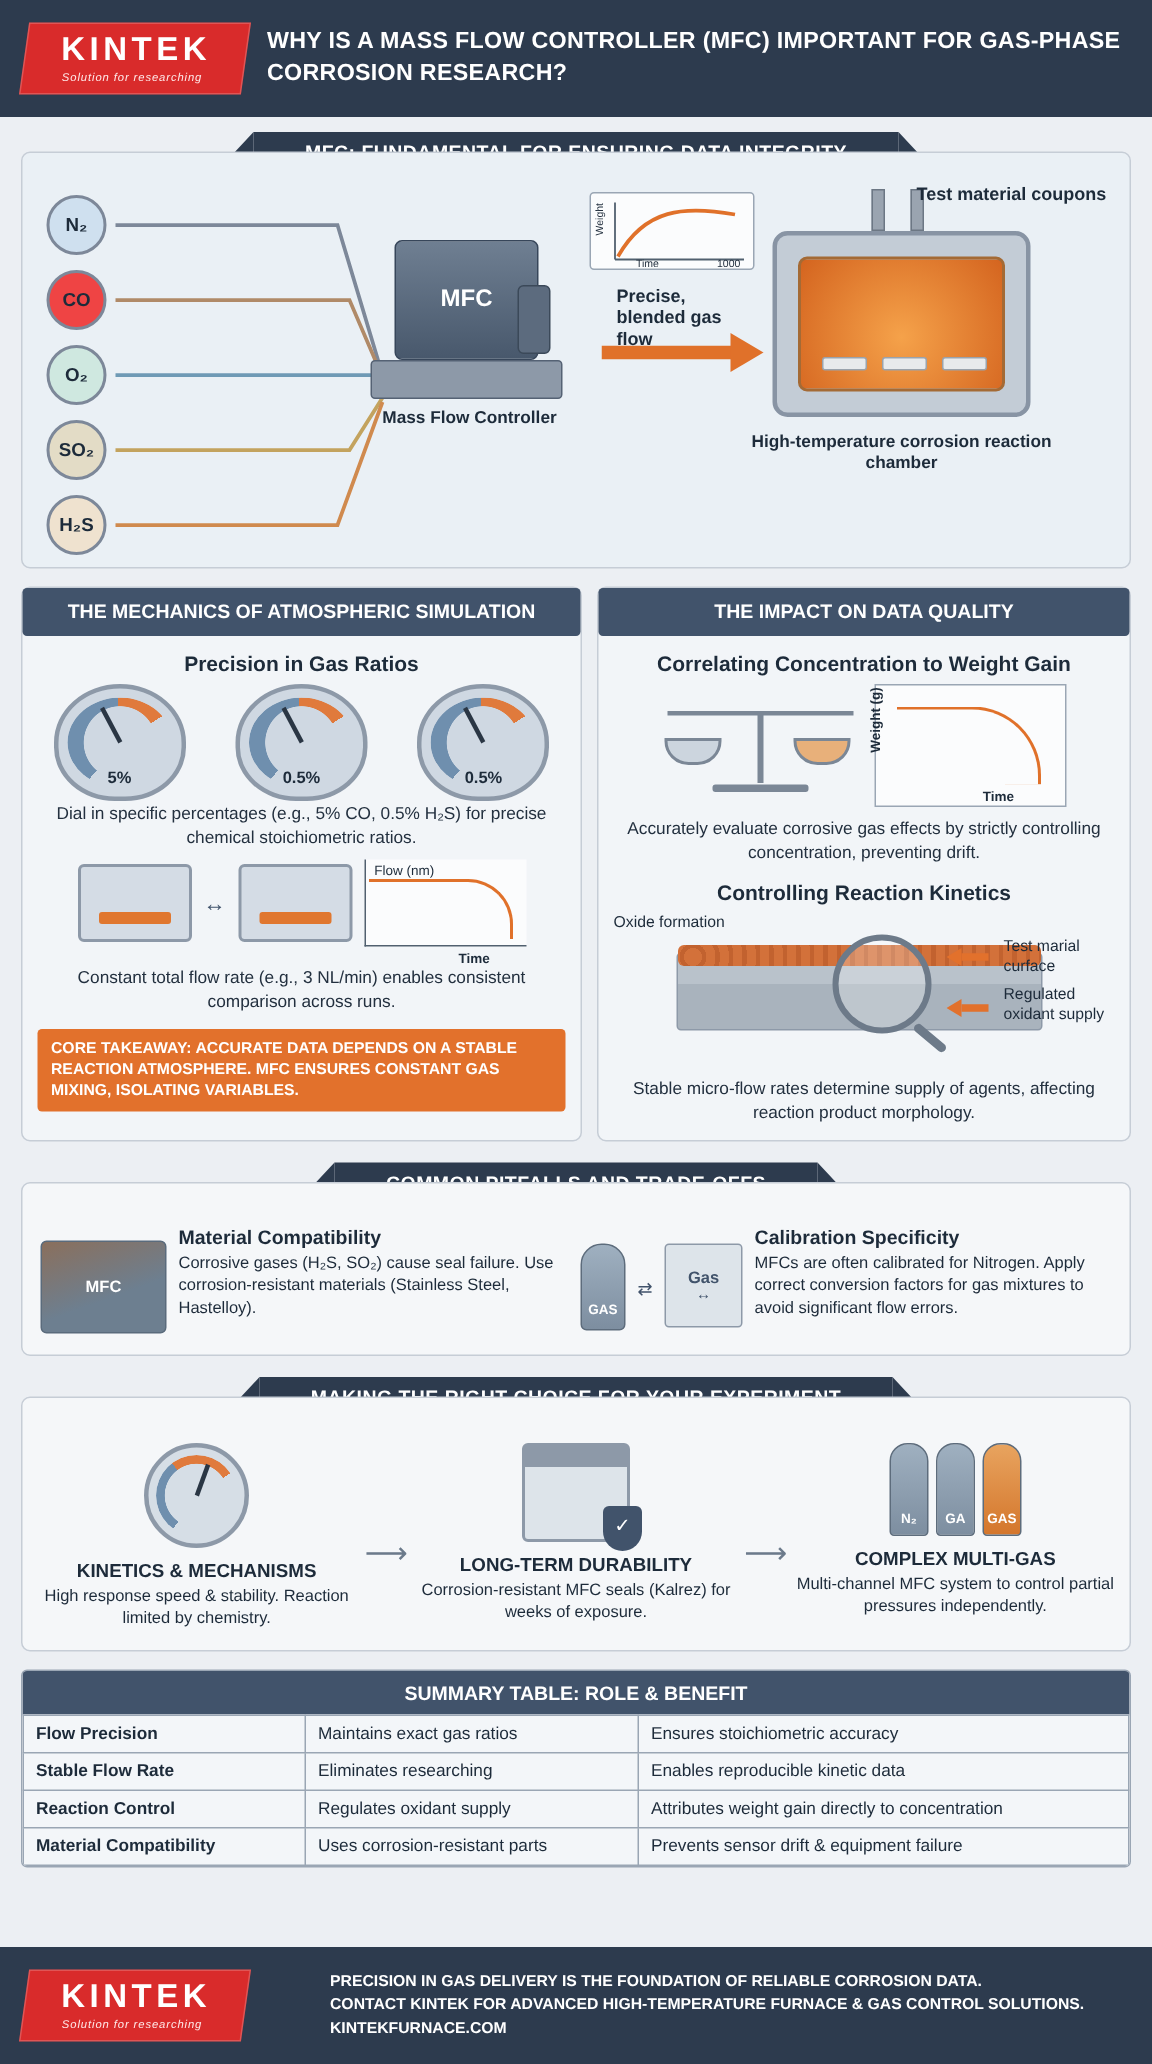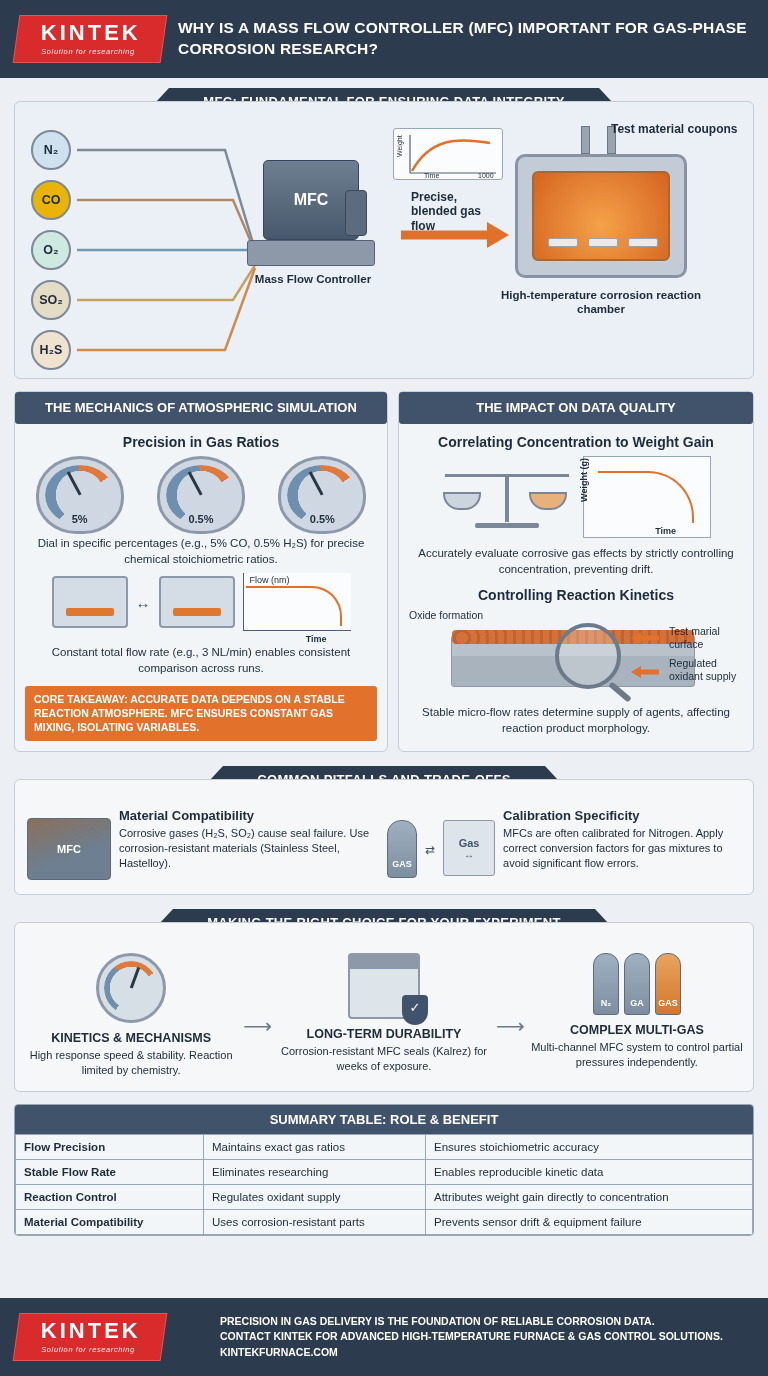--- a/index.html
+++ b/index.html
@@ -79,21 +79,21 @@
     overflow: hidden;
   }
   .gas-col { position: absolute; left: 16px; top: 28px; }
   .gas {
     width: 40px; height: 40px; border-radius: 50%; display: flex;
     align-items: center; justify-content: center; font-weight: bold;
     font-size: 12.5px; color: #1d2b3a; border: 2px solid #7d8899;
     margin-bottom: 10px;
   }
   .g1 { background: #cfe0ef; }
-  .g2 { background: #eab308; }
+  .g2 { background: #ef4444; }
   .g3 { background: #cfe8e0; }
   .g4 { background: #e3dcc6; }
   .g5 { background: #efe2cf; }
 
   .mfc-box {
     position: absolute; left: 248px; top: 58px; width: 96px; height: 80px;
     background: linear-gradient(180deg,#6f7f92,#48586c); border-radius: 5px;
     color: #fff; font-weight: bold; font-size: 16px; display: flex;
     align-items: center; justify-content: center; border: 1px solid #37465a;
   }
@@ -451,21 +451,21 @@
           <path d="M28,7 H10" stroke="#e2712c" stroke-width="5"></path>
             <path d="M10,1 L0,7 L10,13 Z" fill="#e2712c"></path>
         </svg>
         <div class="klabel" style="right:0;top:16px;width:74px;font-weight:normal">Test marial curface</div>
         <svg width="30" height="14" style="position:absolute;right:82px;top:56px">
           <path d="M28,7 H10" stroke="#e2712c" stroke-width="5"></path>
             <path d="M10,1 L0,7 L10,13 Z" fill="#e2712c"></path>
         </svg>
         <div class="klabel" style="right:0;top:48px;width:74px">Regulated oxidant supply</div>
       </div>
-      <p class="cap" style="margin-top:4px">Stable micro-flow rates determine supply of agents, affecting reaction product morphology.</p>
+      <p class="cap" style="margin-top:18px">Stable micro-flow rates determine supply of agents, affecting reaction product morphology.</p>
     </div>
   </div>
 
   <div class="band" style="margin-top:14px">
     <div class="ribbon-wrap">
       <div class="ribbon">COMMON PITFALLS AND TRADE-OFFS</div>
     </div>
     <div class="panel" style="margin-top:-14px;padding-top:16px">
       <div class="pit">
         <div class="half">

